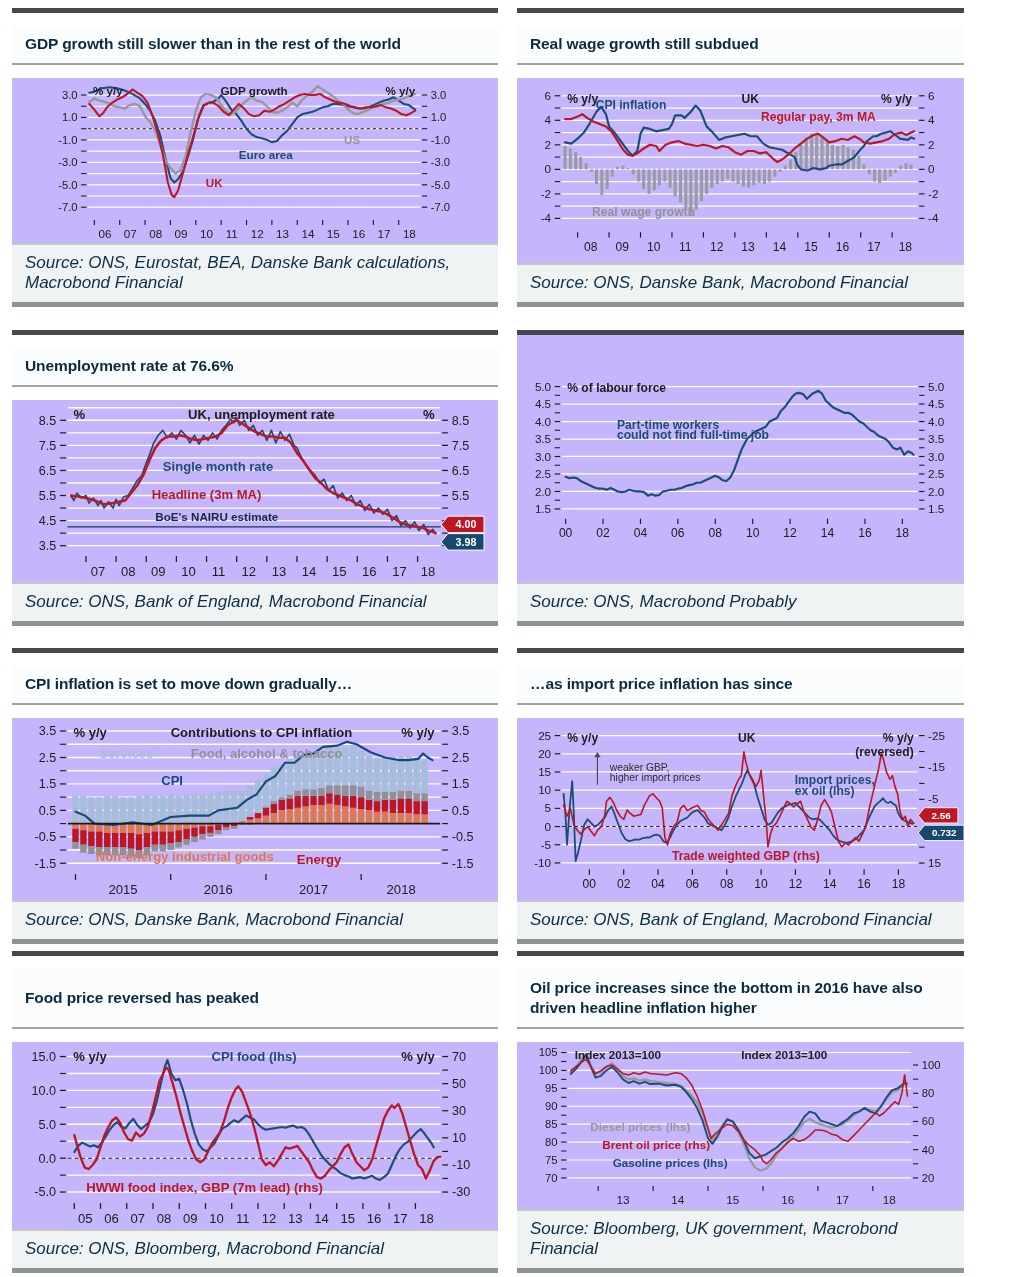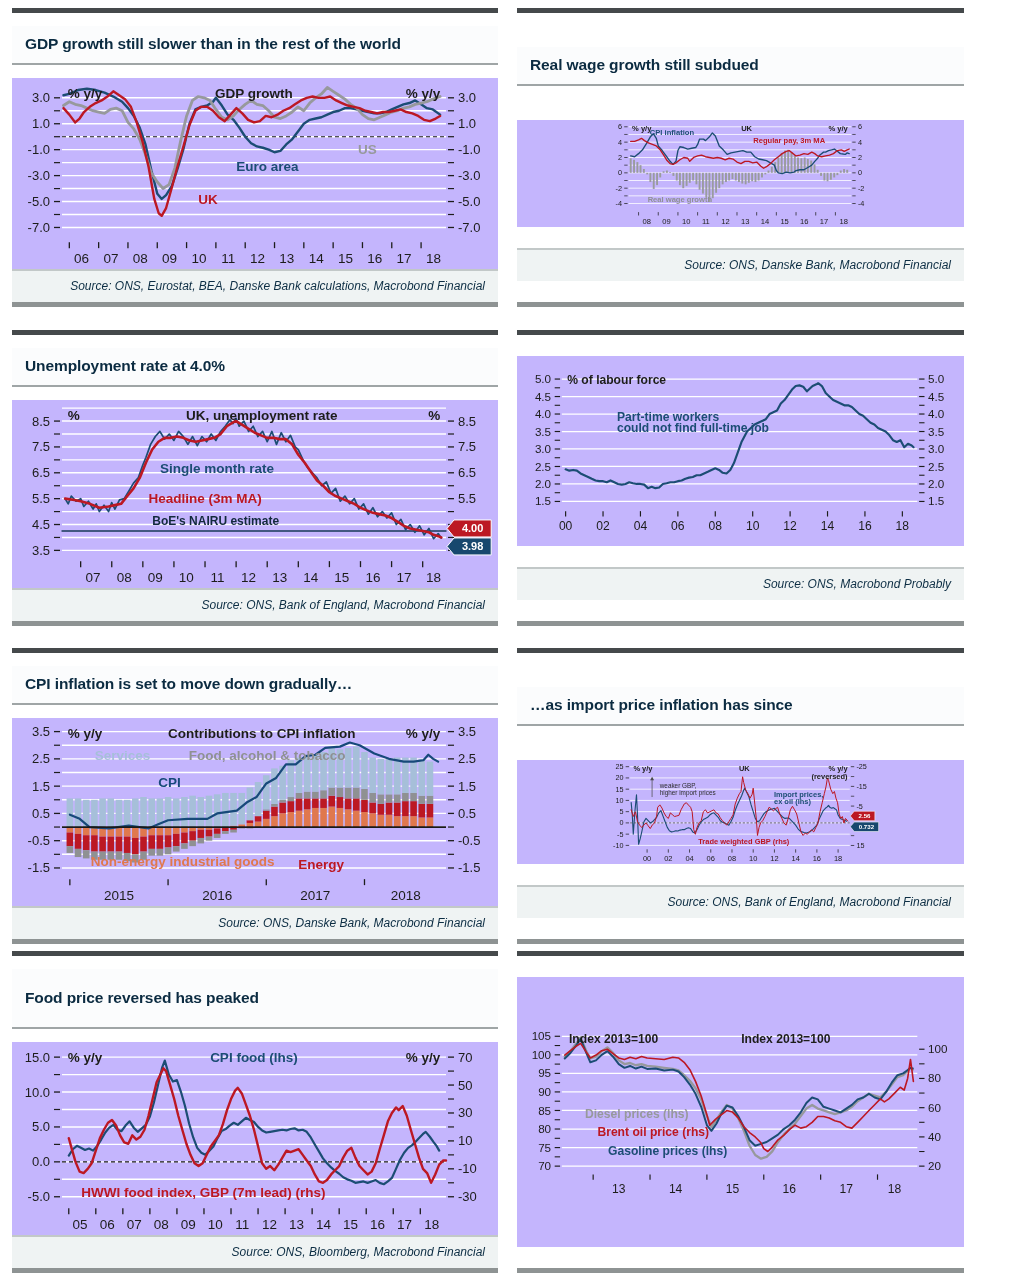--- a/index.html
+++ b/index.html
@@ -1,37 +1,37 @@
 <!DOCTYPE html>
 <html><head>
 <meta charset="utf-8">
 <style>
   html,body{margin:0;padding:0;background:#ffffff;}
   body{width:1026px;height:1277px;overflow:hidden;font-family:"Liberation Sans",sans-serif;}
-  .page{padding:8px 12px 0 12px;text-align:right;}
+  .page{padding:8px 12px 0 12px;}
   .row{display:flex;gap:19px;}
   .row.r2{margin-top:23px;}
   .row.r3{margin-top:22px;border-radius:16px;}
   .row.r4{margin-top:7px;}
   .panel{display:flex;flex-direction:column;box-sizing:border-box;}
   .panel.w1{width:486px;flex:none;}
-  .panel.w2{width:447px;flex:none;gap:21px;}
+  .panel.w2{width:447px;flex:none;}
   .r1 .panel{height:299px;} .r2 .panel{height:296px;}
   .r3 .panel{height:296px;} .r4 .panel{height:322px;}
   .topbar{height:5px;background:#45494b;flex:none;}
   .botbar{height:5px;background:#8e9393;flex:none;}
   .ptitle{box-sizing:border-box;background:#fbfcfd;color:#0b2b41;font-size:15.5px;
           font-weight:700;line-height:1.28;padding:6px 13px;border-bottom:2px solid #9fa5a6;
           display:flex;align-items:center;flex:none;min-height:39px;letter-spacing:-0.1px;}
   .r4 .ptitle{min-height:60px;}
   .chartzone{flex:1;background:#c4b5fd;position:relative;min-height:60px;}
   .chartzone svg{position:absolute;left:0;top:0;width:100%;height:100%;
                  font-family:"Liberation Sans",sans-serif;}
   .psource{box-sizing:border-box;background:#eff3f3;border-top:2px solid #c2c8c8;
-           color:#0d2e44;font-style:italic;font-size:12px;padding:8px 13px 9px 13px;flex:none;}
+           color:#0d2e44;font-style:italic;font-size:17px;padding:8px 13px 9px 13px;flex:none;}
 </style>
 </head>
 <body>
 
 <div class="page">
   <div class="row r1">
     <article class="panel w1">
       <div class="topbar"></div>
       <h2 class="ptitle">GDP growth still slower than in the rest of the world</h2>
       <div class="chartzone">
@@ -271,21 +271,21 @@
             <text x="83.66" y="145.875" text-anchor="start" fill="#8f9193" font-size="13.5" font-weight="700">Real wage growth</text>
           </svg>
         </div>
       <div class="psource">Source: ONS, Danske Bank, Macrobond Financial</div>
       <div class="botbar"></div>
     </article>
   </div>
   <div class="row r2">
     <article class="panel w1">
       <div class="topbar"></div>
-      <h2 class="ptitle">Unemployment rate at 4.0%</h2>
+      <h2 class="ptitle">Unemployment rate at 76.6%</h2>
       <div class="chartzone">
           <svg viewBox="0 0 486 188">
             <line x1="50" y1="150.24137931034483" x2="434" y2="150.24137931034483" stroke="#ffffff" stroke-width="1.4"></line>
             <line x1="50" y1="137.31034482758622" x2="434" y2="137.31034482758622" stroke="#ffffff" stroke-width="1.4"></line>
             <line x1="50" y1="124.37931034482759" x2="434" y2="124.37931034482759" stroke="#ffffff" stroke-width="1.4"></line>
             <line x1="50" y1="111.44827586206898" x2="434" y2="111.44827586206898" stroke="#ffffff" stroke-width="1.4"></line>
             <line x1="50" y1="98.51724137931035" x2="434" y2="98.51724137931035" stroke="#ffffff" stroke-width="1.4"></line>
             <line x1="50" y1="85.58620689655173" x2="434" y2="85.58620689655173" stroke="#ffffff" stroke-width="1.4"></line>
             <line x1="50" y1="72.6551724137931" x2="434" y2="72.6551724137931" stroke="#ffffff" stroke-width="1.4"></line>
             <line x1="50" y1="59.72413793103449" x2="434" y2="59.72413793103449" stroke="#ffffff" stroke-width="1.4"></line>
@@ -875,20 +875,21 @@
             <text x="242" y="19.75" text-anchor="middle" fill="#1c4d74" font-size="13.5" font-weight="700">CPI food (lhs)</text>
             <text x="428.24" y="19.75" text-anchor="end" fill="#1d1d1b" font-size="13.5" font-weight="700">% y/y</text>
             <text x="69.2" y="154.43243243243242" text-anchor="start" fill="#bc1823" font-size="13.5" font-weight="700">HWWI food index, GBP (7m lead) (rhs)</text>
           </svg>
         </div>
       <div class="psource">Source: ONS, Bloomberg, Macrobond Financial</div>
       <div class="botbar"></div>
     </article>
     <article class="panel w2">
       <div class="topbar"></div>
+      <h2 class="ptitle">Oil price increases since the bottom in 2016 have also driven headline inflation higher</h2>
       <div class="chartzone">
           <svg viewBox="0 0 498 193">
             <line x1="50" y1="156.8" x2="446" y2="156.8" stroke="#ffffff" stroke-width="1.4"></line>
             <line x1="50" y1="136.13333333333333" x2="446" y2="136.13333333333333" stroke="#ffffff" stroke-width="1.4"></line>
             <line x1="50" y1="115.46666666666667" x2="446" y2="115.46666666666667" stroke="#ffffff" stroke-width="1.4"></line>
             <line x1="50" y1="94.8" x2="446" y2="94.8" stroke="#ffffff" stroke-width="1.4"></line>
             <line x1="50" y1="74.13333333333333" x2="446" y2="74.13333333333333" stroke="#ffffff" stroke-width="1.4"></line>
             <line x1="50" y1="53.46666666666667" x2="446" y2="53.46666666666667" stroke="#ffffff" stroke-width="1.4"></line>
             <line x1="50" y1="32.80000000000001" x2="446" y2="32.80000000000001" stroke="#ffffff" stroke-width="1.4"></line>
             <line x1="50" y1="12.133333333333326" x2="446" y2="12.133333333333326" stroke="#ffffff" stroke-width="1.4"></line>
@@ -944,16 +945,17 @@
             <text x="303.44" y="187" text-anchor="middle" fill="#1d1d1b" font-size="13.5" font-weight="400">16</text>
             <text x="366.8" y="187" text-anchor="middle" fill="#1d1d1b" font-size="13.5" font-weight="400">17</text>
             <text x="420.6559999999942" y="187" text-anchor="middle" fill="#1d1d1b" font-size="13.5" font-weight="400">18</text>
             <text x="57.92" y="19.75" text-anchor="start" fill="#1d1d1b" font-size="13.5" font-weight="700">Index 2013=100</text>
             <text x="299.48" y="19.75" text-anchor="middle" fill="#1d1d1b" font-size="13.5" font-weight="700">Index 2013=100</text>
             <text x="75.74000000000001" y="102.93333333333334" text-anchor="start" fill="#97999c" font-size="13.5" font-weight="700">Diesel prices (lhs)</text>
             <text x="89.6" y="123.6" text-anchor="start" fill="#bc1823" font-size="13.5" font-weight="700">Brent oil price (rhs)</text>
             <text x="101.48" y="144.26666666666665" text-anchor="start" fill="#1c4d74" font-size="13.5" font-weight="700">Gasoline prices (lhs)</text>
           </svg>
         </div>
+      <div class="psource">Source: Bloomberg, UK government, Macrobond Financial</div>
       <div class="botbar"></div>
     </article>
   </div>
 </div>
 
 </body></html>

